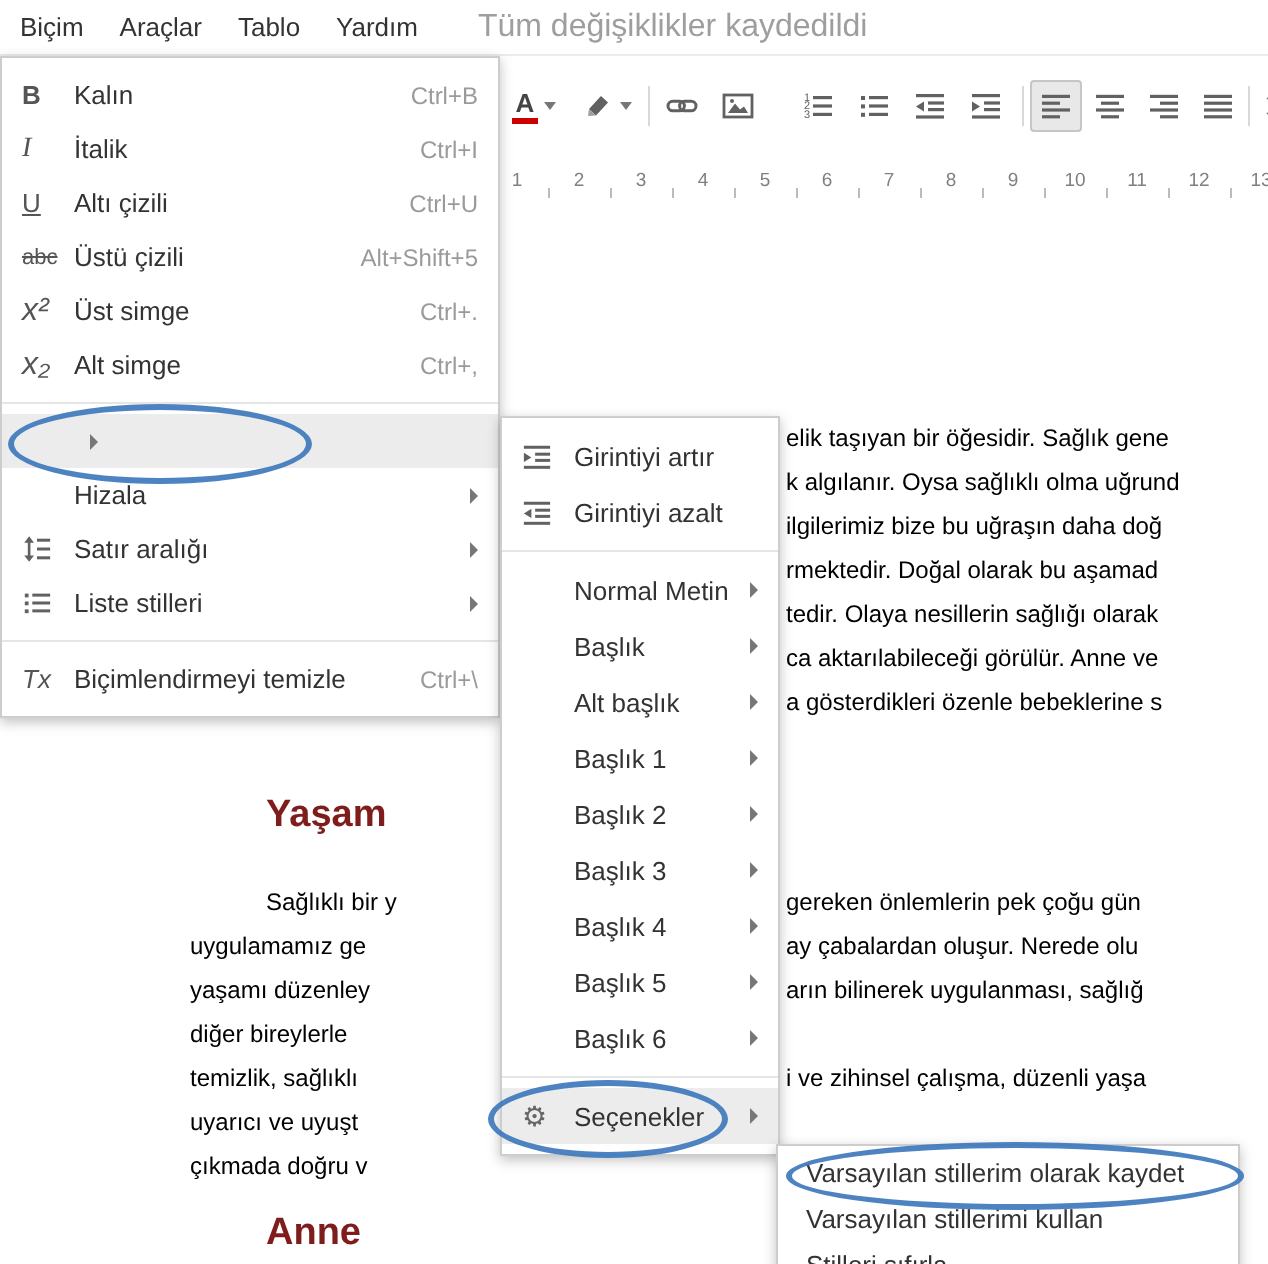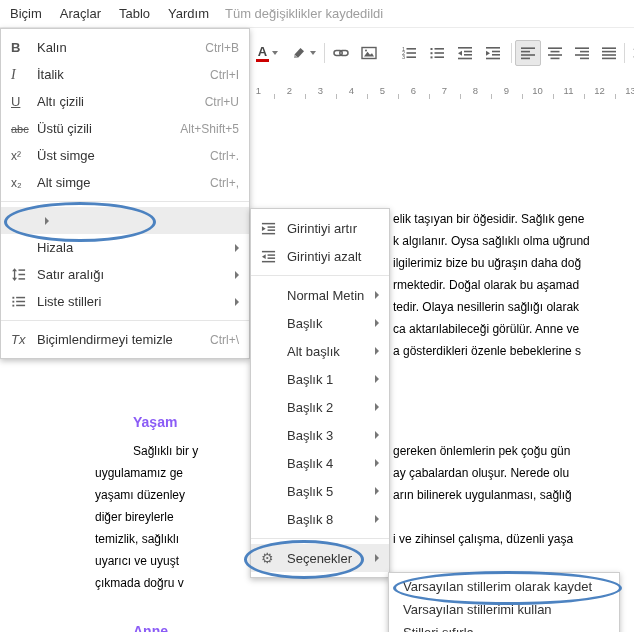--- a/index.html
+++ b/index.html
@@ -3,21 +3,21 @@
 <meta charset="utf-8">
 <style>
   html,body{margin:0;padding:0;background:#fff;}
   #app{position:relative;width:634px;height:632px;overflow:hidden;background:#fff;
        font-family:"Liberation Sans",sans-serif;-webkit-font-smoothing:antialiased;}
 
   
   .menubar{position:absolute;left:0;top:0;width:634px;height:28px;background:#fff;
            border-bottom:1px solid #ececec;display:flex;align-items:center;padding-left:8px;box-sizing:border-box;}
   .menubar .mbi{font-size:13px;color:#333;padding:4px 2px;margin-right:14px;cursor:default;white-space:nowrap;}
-  .menubar .status{font-size:13px;color:#9e9e9e;white-space:nowrap;text-align:right;}
+  .menubar .status{font-size:16px;color:#9e9e9e;margin-left:14px;white-space:nowrap;text-align:right;}
 
   
   .toolbar{position:absolute;left:0;top:28px;width:634px;height:50px;background:#fff;border-bottom:1px solid #e4e4e4;}
   .tbtn{position:absolute;top:12px;height:26px;display:flex;align-items:center;justify-content:center;
         border:1px solid transparent;border-radius:2px;box-sizing:border-box;}
   .tbtn.pressed{background:#e8e8e8;border-color:#c6c6c6;}
   .tsep{position:absolute;top:15px;width:1px;height:20px;background:#d8d8d8;}
   .caret{width:0;height:0;border-left:3.5px solid transparent;border-right:3.5px solid transparent;
          border-top:4px solid #777;margin-left:3px;}
   .tc-wrap{display:flex;flex-direction:column;align-items:center;line-height:1;}
@@ -27,21 +27,21 @@
   
   .ruler{position:absolute;left:0;top:78px;width:634px;height:26px;background:#fff;border-bottom:1px solid #ccc;}
   .ruler .ticks{position:absolute;left:243px;top:16px;height:5px;width:420px;
         background:repeating-linear-gradient(to right,#bbb 0 1px,transparent 1px 31px);}
   .ruler .nums{position:absolute;left:243px;top:0;height:26px;display:flex;}
   .ruler .nums span{width:31px;text-align:center;line-height:26px;font-size:9.5px;color:#808080;}
 
   
   .doc{position:absolute;left:0;top:104px;width:634px;height:528px;background:#fff;z-index:1;}
   .doc .tline{position:absolute;font-size:12px;color:#000;white-space:nowrap;line-height:16px;}
-  .doc .heading{position:absolute;font-size:14px;font-weight:bold;color:#8b5cf6;white-space:nowrap;margin-top:17px;}
+  .doc .heading{position:absolute;font-size:19px;font-weight:bold;color:#7f1d1d;white-space:nowrap;}
 
   
   .menu{position:absolute;background:#fff;border:1px solid #cdcdcd;box-shadow:0 2px 6px rgba(0,0,0,.25);
         box-sizing:border-box;padding:5px 0;}
   #format-menu{left:0;top:28px;width:250px;z-index:10;}
   #styles-menu{left:250px;top:208px;width:140px;z-index:11;}
   #options-menu{left:388px;top:572px;width:232px;z-index:12;padding:2px 0;}
   .mi{display:flex;align-items:center;height:27px;padding:0 10px;cursor:default;}
   #styles-menu .mi{height:28px;}
   #options-menu .mi{height:23px;padding:0 14px;}
@@ -49,21 +49,21 @@
   .ic{flex:0 0 26px;display:flex;align-items:center;color:#555;}
   .lbl{flex:1;font-size:13px;color:#333;white-space:nowrap;overflow:hidden;}
   .sc{font-size:12px;color:#9a9a9a;margin-left:12px;white-space:nowrap;}
   .arrow{width:0;height:0;border-top:4px solid transparent;border-bottom:4px solid transparent;
          border-left:4.5px solid #777;margin-left:8px;}
   .sep{height:1px;background:#e5e5e5;margin:5px 0;}
   .g-bold{font-weight:bold;font-size:13px;}
   .g-italic{font-style:italic;font-family:"Liberation Serif",serif;font-size:14px;}
   .g-underline{text-decoration:underline;font-size:13px;}
   .g-strike{text-decoration:line-through;font-size:11px;}
-  .g-script{font-size:12px;}
+  .g-script{font-size:16px;font-style:italic;}
   .g-clear{font-style:italic;font-size:13px;}
   .g-gear{font-size:14px;color:#666;}
 
   
   .ellipse{position:absolute;border:3px solid #3e78bc;border-radius:50%;z-index:30;pointer-events:none;opacity:.92;}
   #e1{left:4px;top:202px;width:146px;height:34px;}
   #e2{left:244px;top:540px;width:114px;height:33px;}
   #e3{left:393px;top:571px;width:223px;height:28px;}
 
   svg{display:block;}
@@ -428,21 +428,21 @@
       <span class="lbl">Başlık 4</span>
       <span class="arrow"></span>
     </div>
     <div class="mi">
       <span class="ic"></span>
       <span class="lbl">Başlık 5</span>
       <span class="arrow"></span>
     </div>
     <div class="mi">
       <span class="ic"></span>
-      <span class="lbl">Başlık 8</span>
+      <span class="lbl">Başlık 6</span>
       <span class="arrow"></span>
     </div>
     <div class="sep"></div>
     <div class="mi hover">
       <span class="ic g-gear">⚙</span>
       <span class="lbl">Seçenekler</span>
       <span class="arrow"></span>
     </div>
   </div>
 

